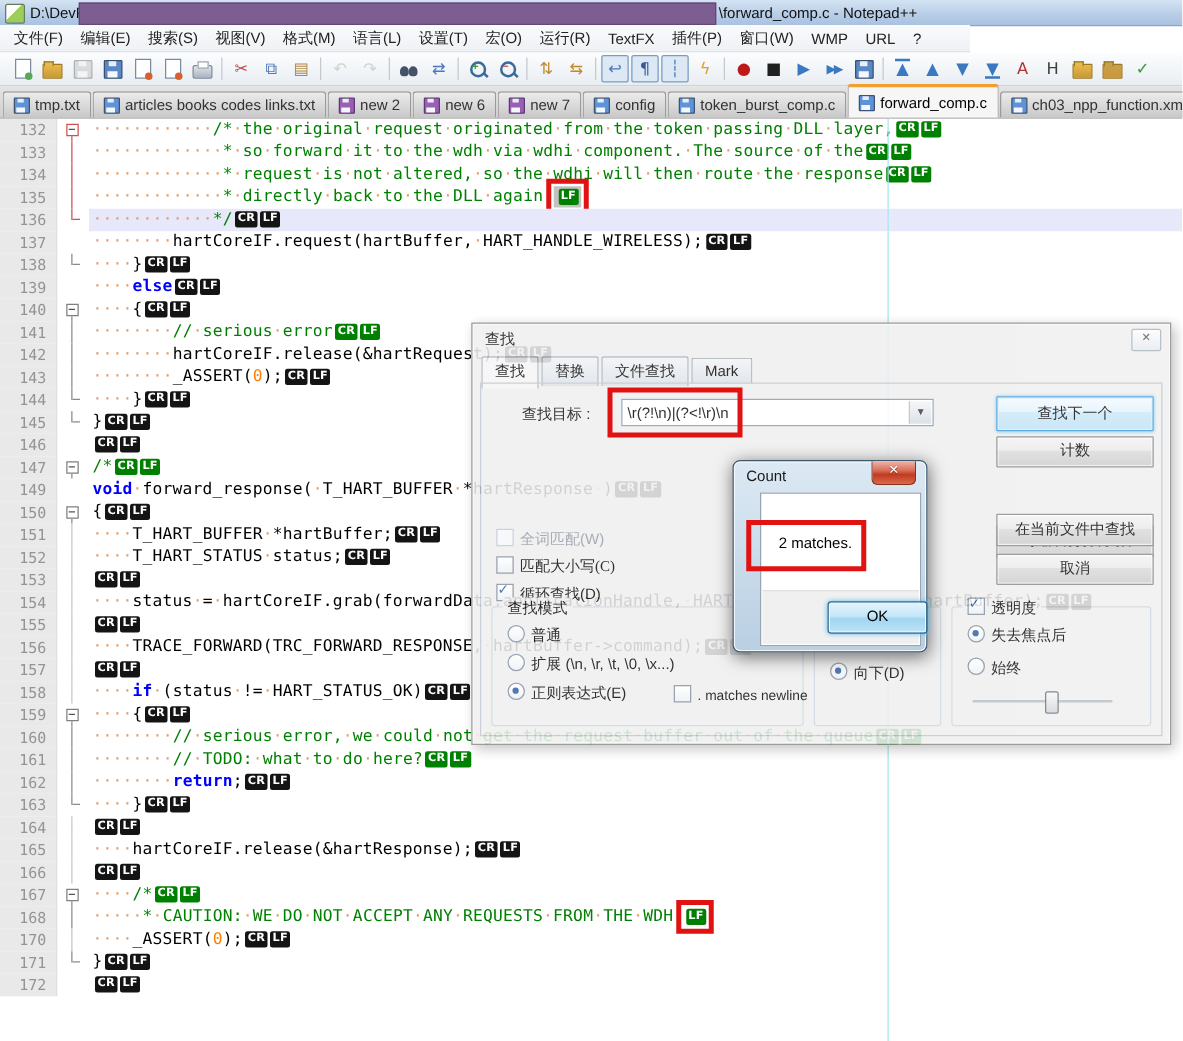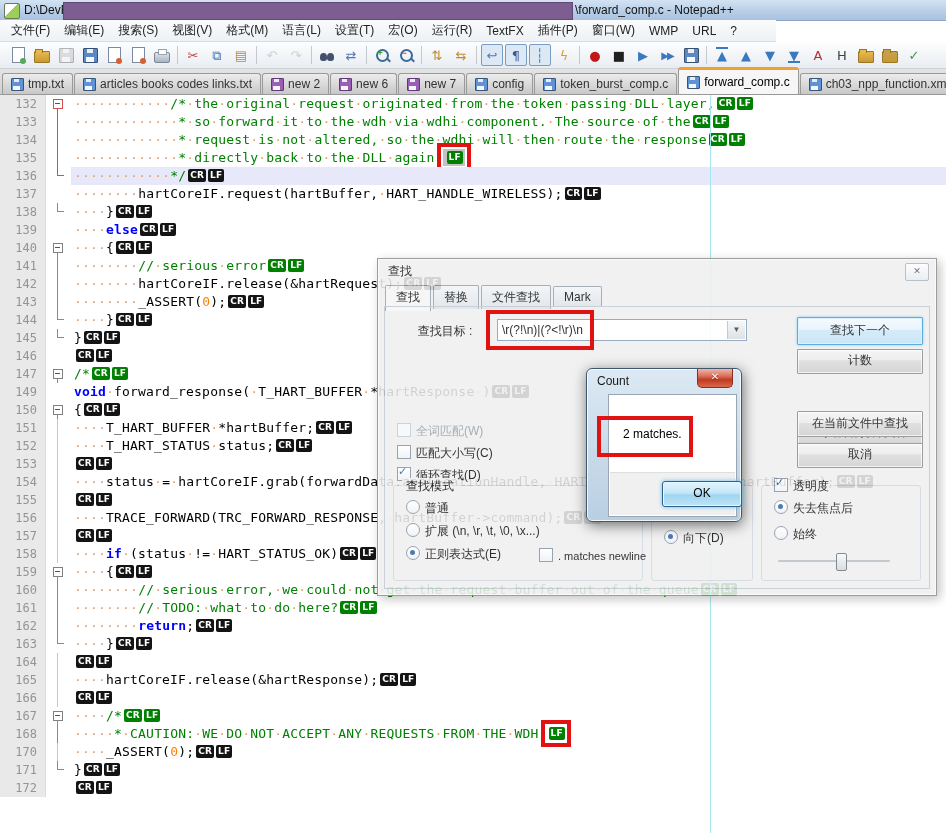--- a/index.html
+++ b/index.html
@@ -623,21 +623,21 @@
       <span id="target-value">\r(?!\n)|(?&lt;!\r)\n</span>
       <span id="combo-arrow">▼</span>
     </div>
     <div class="btn def" style="top:10px;height:26px;line-height:24px;">查找下一个</div>
     <div class="btn" style="top:42px;height:23px;line-height:21px;">计数</div>
     <div class="btn" style="top:73px;height:24px;line-height:22px;margin-top:40px;">查找所有打开文件</div>
     <div class="btn" style="top:104px;height:24px;line-height:22px;">在当前文件中查找</div>
     <div class="btn" style="top:136px;height:23px;line-height:21px;">取消</div>
 
     <div class="optrow dis" style="top:116px;"><span class="cb dis"></span><span>全词匹配(W)</span></div>
-    <div class="optrow" style="top:138px;"><span class="cb"></span><span>匹配大小写(C)</span></div>
+    <div class="optrow" style="top:138px;font-family:Liberation Serif, serif;"><span class="cb"></span><span>匹配大小写(C)</span></div>
     <div class="optrow" style="top:160px;"><span class="cb ck"></span><span>循环查找(D)</span></div>
 
     <div class="grp" style="left:8px;width:250px;">
       <span class="grp-label">查找模式</span>
       <div class="grow" style="top:14px;"><span class="rd"></span><span>普通</span></div>
       <div class="grow" style="top:37px;"><span class="rd"></span><span>扩展 (\n, \r, \t, \0, \x...)</span></div>
       <div class="grow" style="top:60px;"><span class="rd on"></span><span>正则表达式(E)</span></div>
       <div class="grow" style="left:130px;top:62px;font-size:11px;padding-left:15px;"><span class="cb"></span><span>. matches newline</span></div>
     </div>
     <div class="grp" style="left:376px;width:160px;">

